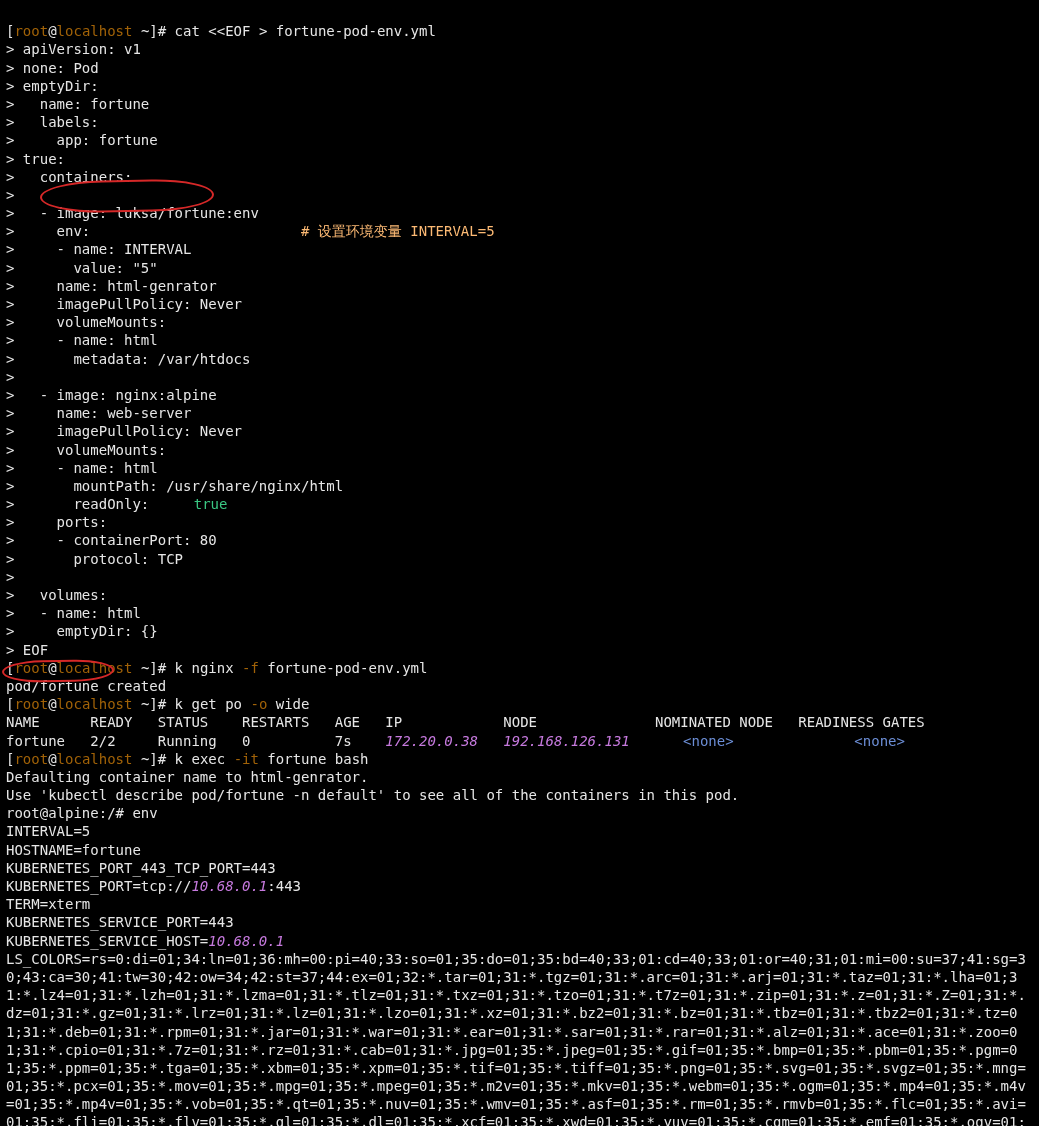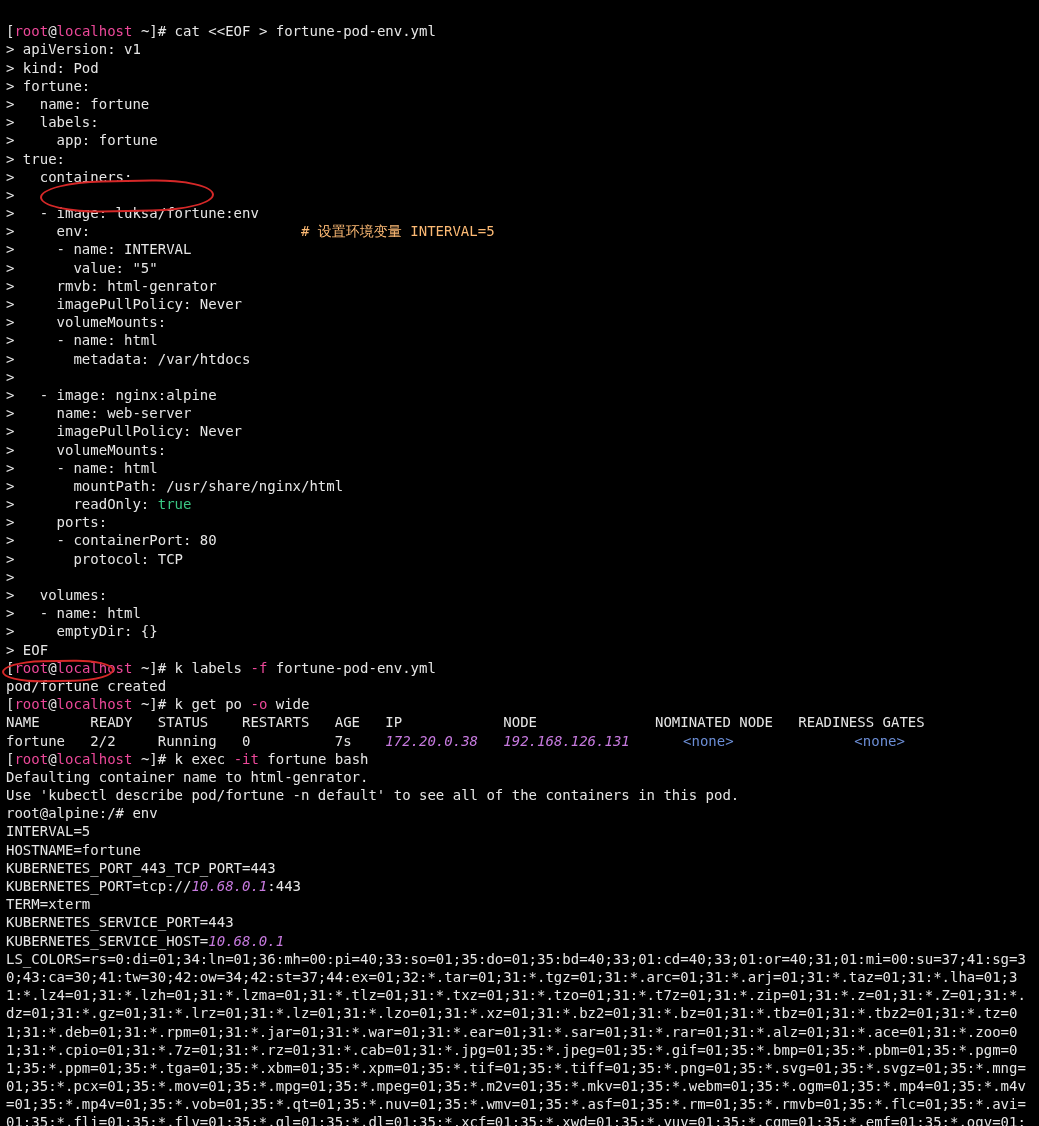--- a/index.html
+++ b/index.html
@@ -15,74 +15,74 @@
     overflow: hidden;
   }
   .terminal {
     padding: 4px 6px;
     white-space: pre;
     position: relative;
     width: 1039px;
     box-sizing: border-box;
   }
   .c-white { color: #e6e6e6; }
-  .c-red   { color: #ec4899; text-align: center; }
-  .c-green { color: #3ac783; }
+  .c-red   { color: #a16207; text-align: center; }
+  .c-green { color: #3ac783; margin-left: 36px; }
   .c-none  { color: #6c8ed6; margin-left: 28px; }  
   .c-comment { color: #fdba74; }
   .c-ip    { color: #c77adf; font-style: italic; }
   .anno {
     position: absolute;
     border: 2px solid #d62828;
     border-radius: 50%/70%;
     pointer-events: none;
   }
   .anno1 { left: 40px; top: 180px; width: 170px; height: 28px; transform: rotate(-1deg); }
   .anno2 { left: 2px;  top: 660px; width: 108px; height: 18px; transform: rotate(-1deg); }
 </style>
 </head>
 <body>
 
 <div class="terminal">
 <span><span class="c-white">[</span><span class="c-red">root</span><span class="c-white">@</span><span class="c-red">localhost</span><span class="c-white"> ~]# </span></span><span class="c-white">cat &lt;&lt;EOF &gt; fortune-pod-env.yml</span>
 <span class="c-white">&gt; </span><span class="c-white">apiVersion: v1</span>
-<span class="c-white">&gt; </span><span class="c-white">kind: Pod</span>
-<span class="c-white">&gt; </span><span class="c-white">fortune:</span>
+<span class="c-white">&gt; </span><span class="c-white">none: Pod</span>
+<span class="c-white">&gt; </span><span class="c-white">emptyDir:</span>
 <span class="c-white">&gt; </span><span class="c-white">  name: fortune</span>
 <span class="c-white">&gt; </span><span class="c-white">  labels:</span>
 <span class="c-white">&gt; </span><span class="c-white">    app: fortune</span>
 <span class="c-white">&gt; </span><span class="c-white">true:</span>
 <span class="c-white">&gt; </span><span class="c-white">  containers:</span>
 <span class="c-white">&gt; </span><span class="c-white"></span>
 <span class="c-white">&gt; </span><span class="c-white">  - image: luksa/fortune:env</span>
 <span class="c-white">&gt; </span><span class="c-white">    env:                         </span><span class="c-comment"># 设置环境变量 INTERVAL=5</span>
 <span class="c-white">&gt; </span><span class="c-white">    - name: INTERVAL</span>
 <span class="c-white">&gt; </span><span class="c-white">      value: "5"</span>
-<span class="c-white">&gt; </span><span class="c-white">    rmvb: html-genrator</span>
+<span class="c-white">&gt; </span><span class="c-white">    name: html-genrator</span>
 <span class="c-white">&gt; </span><span class="c-white">    imagePullPolicy: Never</span>
 <span class="c-white">&gt; </span><span class="c-white">    volumeMounts:</span>
 <span class="c-white">&gt; </span><span class="c-white">    - name: html</span>
 <span class="c-white">&gt; </span><span class="c-white">      metadata: /var/htdocs</span>
 <span class="c-white">&gt; </span><span class="c-white"></span>
 <span class="c-white">&gt; </span><span class="c-white">  - image: nginx:alpine</span>
 <span class="c-white">&gt; </span><span class="c-white">    name: web-server</span>
 <span class="c-white">&gt; </span><span class="c-white">    imagePullPolicy: Never</span>
 <span class="c-white">&gt; </span><span class="c-white">    volumeMounts:</span>
 <span class="c-white">&gt; </span><span class="c-white">    - name: html</span>
 <span class="c-white">&gt; </span><span class="c-white">      mountPath: /usr/share/nginx/html</span>
 <span class="c-white">&gt; </span><span class="c-white">      readOnly: </span><span class="c-green">true</span>
 <span class="c-white">&gt; </span><span class="c-white">    ports:</span>
 <span class="c-white">&gt; </span><span class="c-white">    - containerPort: 80</span>
 <span class="c-white">&gt; </span><span class="c-white">      protocol: TCP</span>
 <span class="c-white">&gt; </span><span class="c-white"></span>
 <span class="c-white">&gt; </span><span class="c-white">  volumes:</span>
 <span class="c-white">&gt; </span><span class="c-white">  - name: html</span>
 <span class="c-white">&gt; </span><span class="c-white">    emptyDir: {}</span>
 <span class="c-white">&gt; </span><span class="c-white">EOF</span>
-<span><span class="c-white">[</span><span class="c-red">root</span><span class="c-white">@</span><span class="c-red">localhost</span><span class="c-white"> ~]# </span></span><span class="c-white">k labels </span><span class="c-red">-f</span><span class="c-white"> fortune-pod-env.yml</span>
+<span><span class="c-white">[</span><span class="c-red">root</span><span class="c-white">@</span><span class="c-red">localhost</span><span class="c-white"> ~]# </span></span><span class="c-white">k nginx </span><span class="c-red">-f</span><span class="c-white"> fortune-pod-env.yml</span>
 <span class="c-white">pod/fortune created</span>
 <span><span class="c-white">[</span><span class="c-red">root</span><span class="c-white">@</span><span class="c-red">localhost</span><span class="c-white"> ~]# </span></span><span class="c-white">k get po </span><span class="c-red">-o</span><span class="c-white"> wide</span>
 <span class="c-white">NAME      READY   STATUS    RESTARTS   AGE   IP            NODE              NOMINATED NODE   READINESS GATES</span>
 <span class="c-white">fortune   2/2     Running   0          7s    </span><span class="c-ip">172.20.0.38</span><span class="c-white">   </span><span class="c-ip">192.168.126.131</span><span class="c-white">   </span><span class="c-none">&lt;none&gt;</span><span class="c-white">           </span><span class="c-none">&lt;none&gt;</span>
 <span><span class="c-white">[</span><span class="c-red">root</span><span class="c-white">@</span><span class="c-red">localhost</span><span class="c-white"> ~]# </span></span><span class="c-white">k exec </span><span class="c-red">-it</span><span class="c-white"> fortune bash</span>
 <span class="c-white">Defaulting container name to html-genrator.</span>
 <span class="c-white">Use 'kubectl describe pod/fortune -n default' to see all of the containers in this pod.</span>
 <span class="c-white">root@alpine:/# </span><span class="c-white">env</span>
 <span class="c-white">INTERVAL=5</span>
 <span class="c-white">HOSTNAME=fortune</span>

